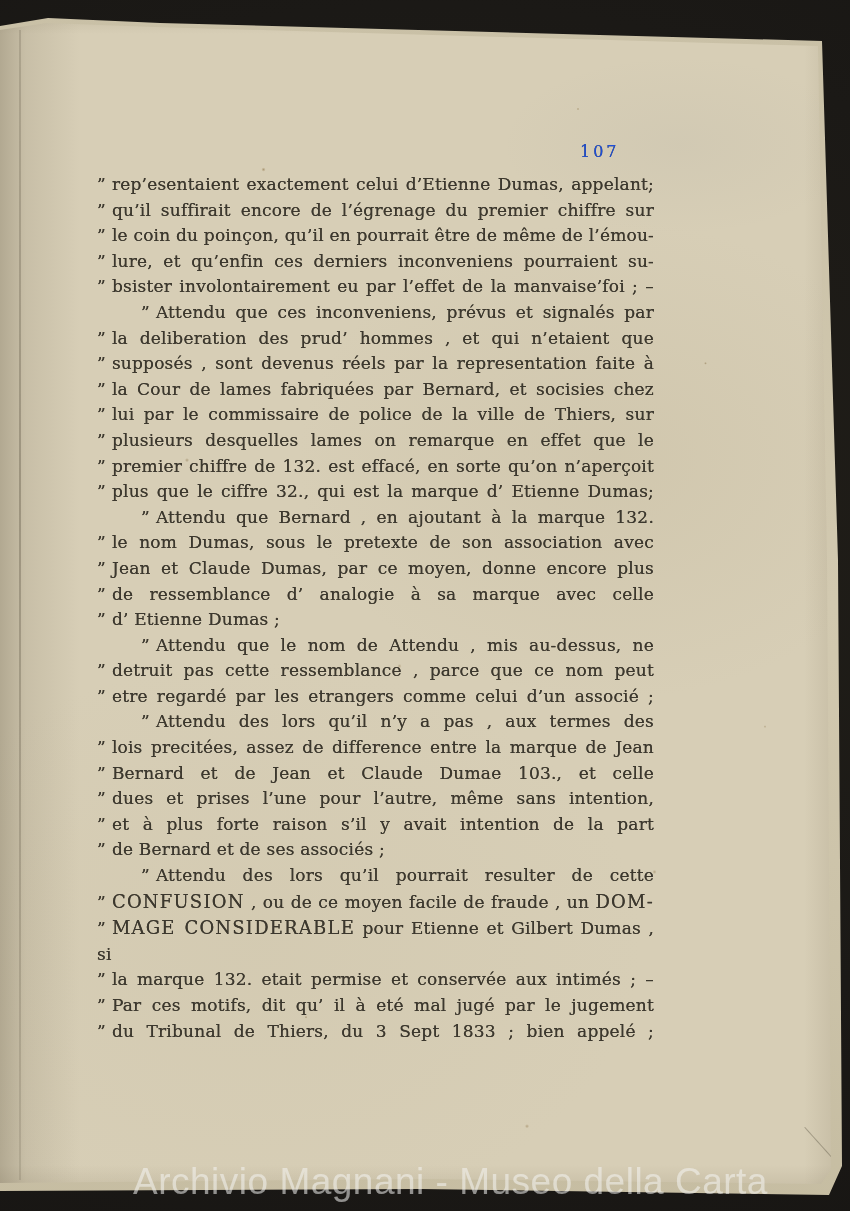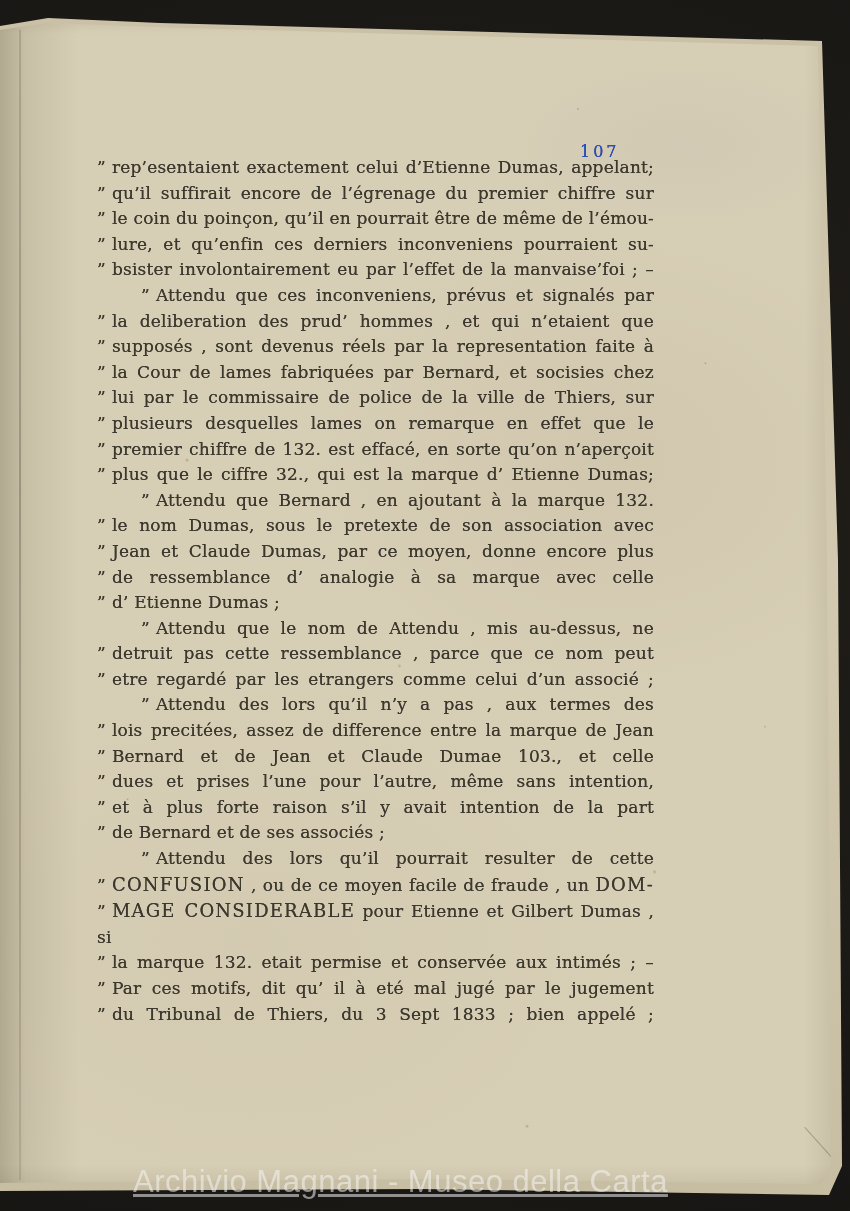--- a/index.html
+++ b/index.html
@@ -54,37 +54,37 @@
   .fold-corner{
     position:absolute;left:796px;top:1146px;width:52px;height:1px;
     background:rgba(70,62,46,.35);transform:rotate(48deg);filter:blur(.4px);
   }
   .page-number{
     position:absolute;left:580px;top:142px;
     font-size:16px;letter-spacing:3px;color:#1d4ed8;
     text-shadow:0 0 .5px rgba(58,54,44,.9);
   }
   .text-block{
-    position:absolute;left:97px;top:155px;width:557px;
+    position:absolute;left:97px;top:172px;width:557px;
     font-size:17px;line-height:25.6px;color:#3c382e;
     text-shadow:0 0 .5px rgba(58,52,42,.85);
     letter-spacing:.2px;
   }
   .line{text-align:justify;text-align-last:justify;white-space:normal;}
   .line.ind{padding-left:44px;}
   .line.short{text-align:right;text-align-last:left;}
   .qm{display:inline-block;margin-right:6px;}
   .n{font-style:normal;}
   .i{}
   .sc{font-size:18px;letter-spacing:1.2px;}
   .watermark{
     position:absolute;left:133px;top:1160px;width:717px;
     font-family:"Liberation Sans","DejaVu Sans",sans-serif;
-    font-size:31px;line-height:44px;color:rgba(244,244,242,.55);
-    letter-spacing:.5px;white-space:nowrap;text-decoration:underline;
+    font-size:37px;line-height:44px;color:rgba(244,244,242,.55);
+    letter-spacing:.5px;white-space:nowrap;
   }
 </style>
 </head>
 <body>
 
 <div id="canvas">
   <div class="sheet-under"></div>
   <div class="page">
     <div class="crease-left"></div>
     <div class="fold-top"></div>

